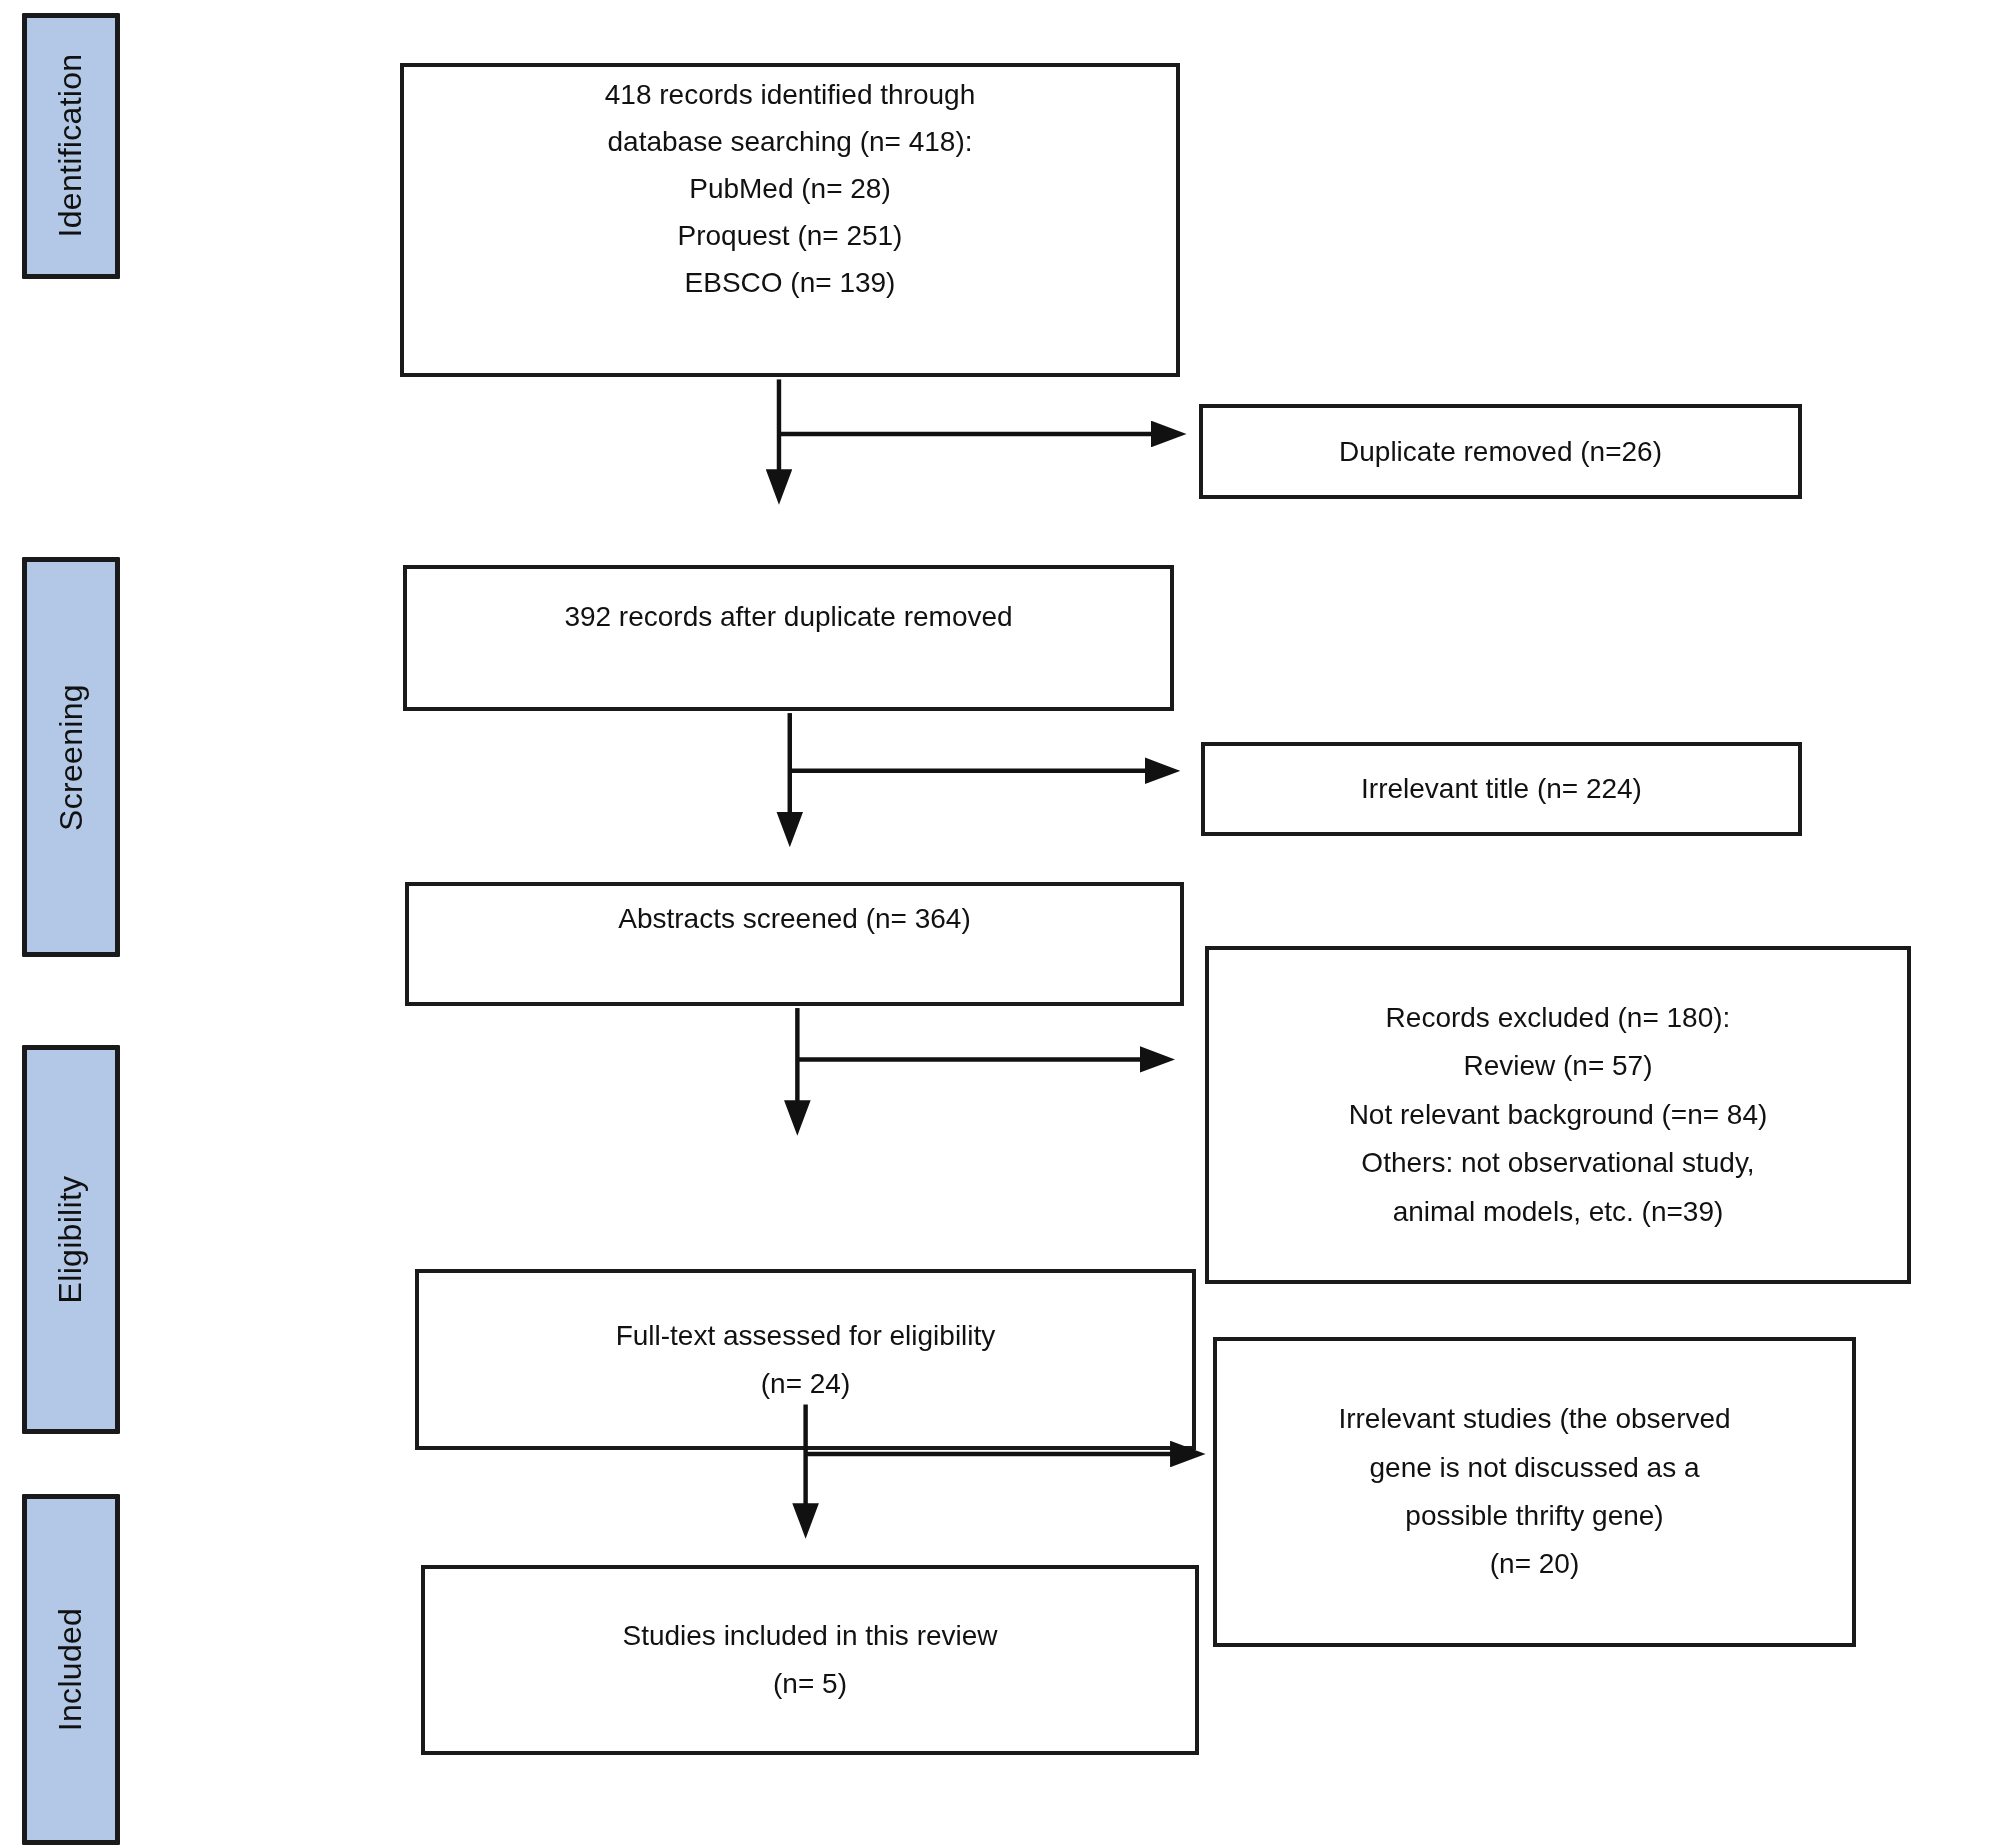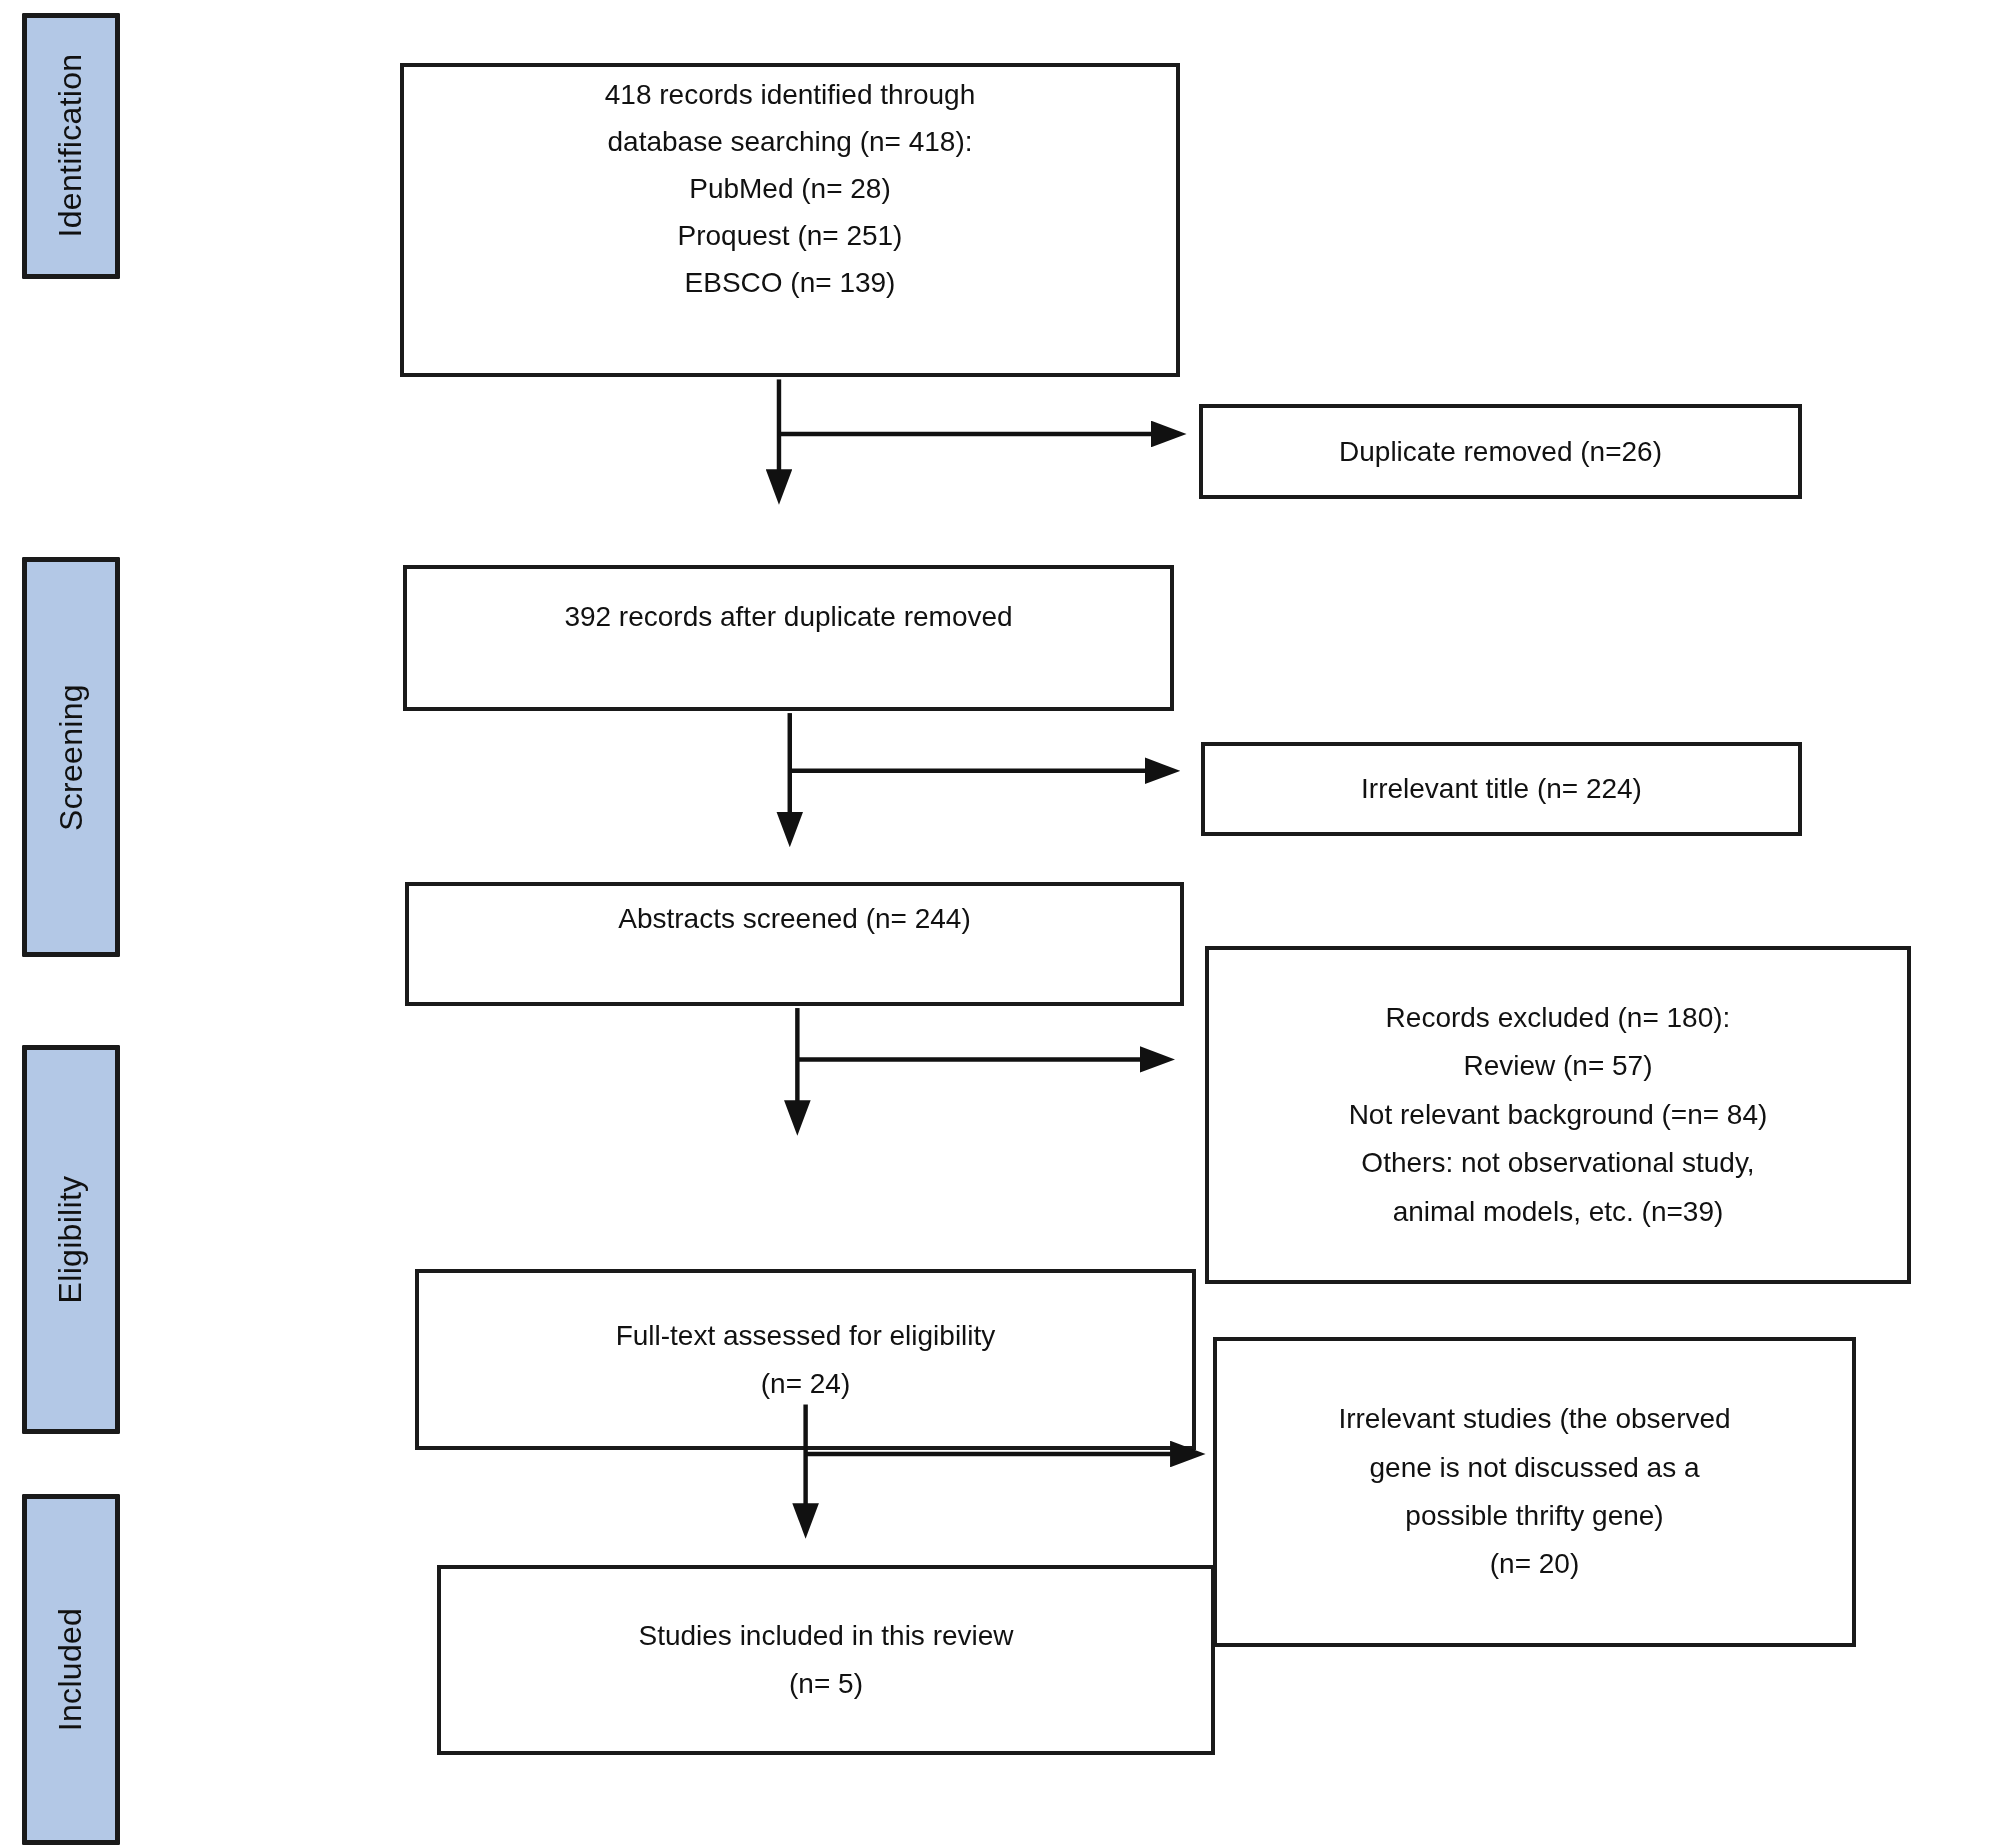--- a/index.html
+++ b/index.html
@@ -55,21 +55,21 @@
     line-height:1.7;
     white-space:pre-line;
   }
   .top-align{justify-content:flex-start;}
   .center-align{justify-content:center;margin-top:8px;}
 
   #box-records-identified{left:400px;top:63px;width:780px;height:314px;line-height:1.68;padding-top:3.8px;}
   #box-records-after-duplicates{left:403px;top:565px;width:771px;height:146px;padding-top:24px;}
   #box-abstracts-screened{left:405px;top:882px;width:779px;height:124px;padding-top:9px;}
   #box-fulltext-assessed{left:415px;top:1261px;width:781px;height:181px;}
-  #box-studies-included{left:437px;top:1557px;width:778px;height:190px;}
+  #box-studies-included{left:421px;top:1557px;width:778px;height:190px;}
 
   #box-duplicates-removed{left:1199px;top:396px;width:603px;height:95px;}
   #box-irrelevant-title{left:1201px;top:734px;width:601px;height:94px;}
   #box-records-excluded{left:1205px;top:938px;width:706px;height:338px;line-height:1.73;}
   #box-irrelevant-studies{left:1213px;top:1329px;width:643px;height:310px;line-height:1.73;}
 
   
   #flow-arrows{
     position:absolute;
     left:0;top:0;
@@ -98,21 +98,21 @@
   <div class="stage" id="stage-included">
     <span class="vtext">Included</span>
   </div>
 
   <div class="fbox top-align" id="box-records-identified">418 records identified through
 database searching (n= 418):
 PubMed (n= 28)
 Proquest (n= 251)
 EBSCO (n= 139)</div>
   <div class="fbox top-align" id="box-records-after-duplicates">392 records after duplicate removed</div>
-  <div class="fbox top-align" id="box-abstracts-screened">Abstracts screened (n= 244)</div>
+  <div class="fbox top-align" id="box-abstracts-screened">Abstracts screened (n= 364)</div>
   <div class="fbox center-align" id="box-fulltext-assessed">Full-text assessed for eligibility
 (n= 24)</div>
   <div class="fbox center-align" id="box-studies-included">Studies included in this review
 (n= 5)</div>
 
   <div class="fbox center-align" id="box-duplicates-removed">Duplicate removed (n=26)</div>
   <div class="fbox center-align" id="box-irrelevant-title">Irrelevant title (n= 224)</div>
   <div class="fbox center-align" id="box-records-excluded">Records excluded (n= 180):
 Review (n= 57)
 Not relevant background (=n= 84)

